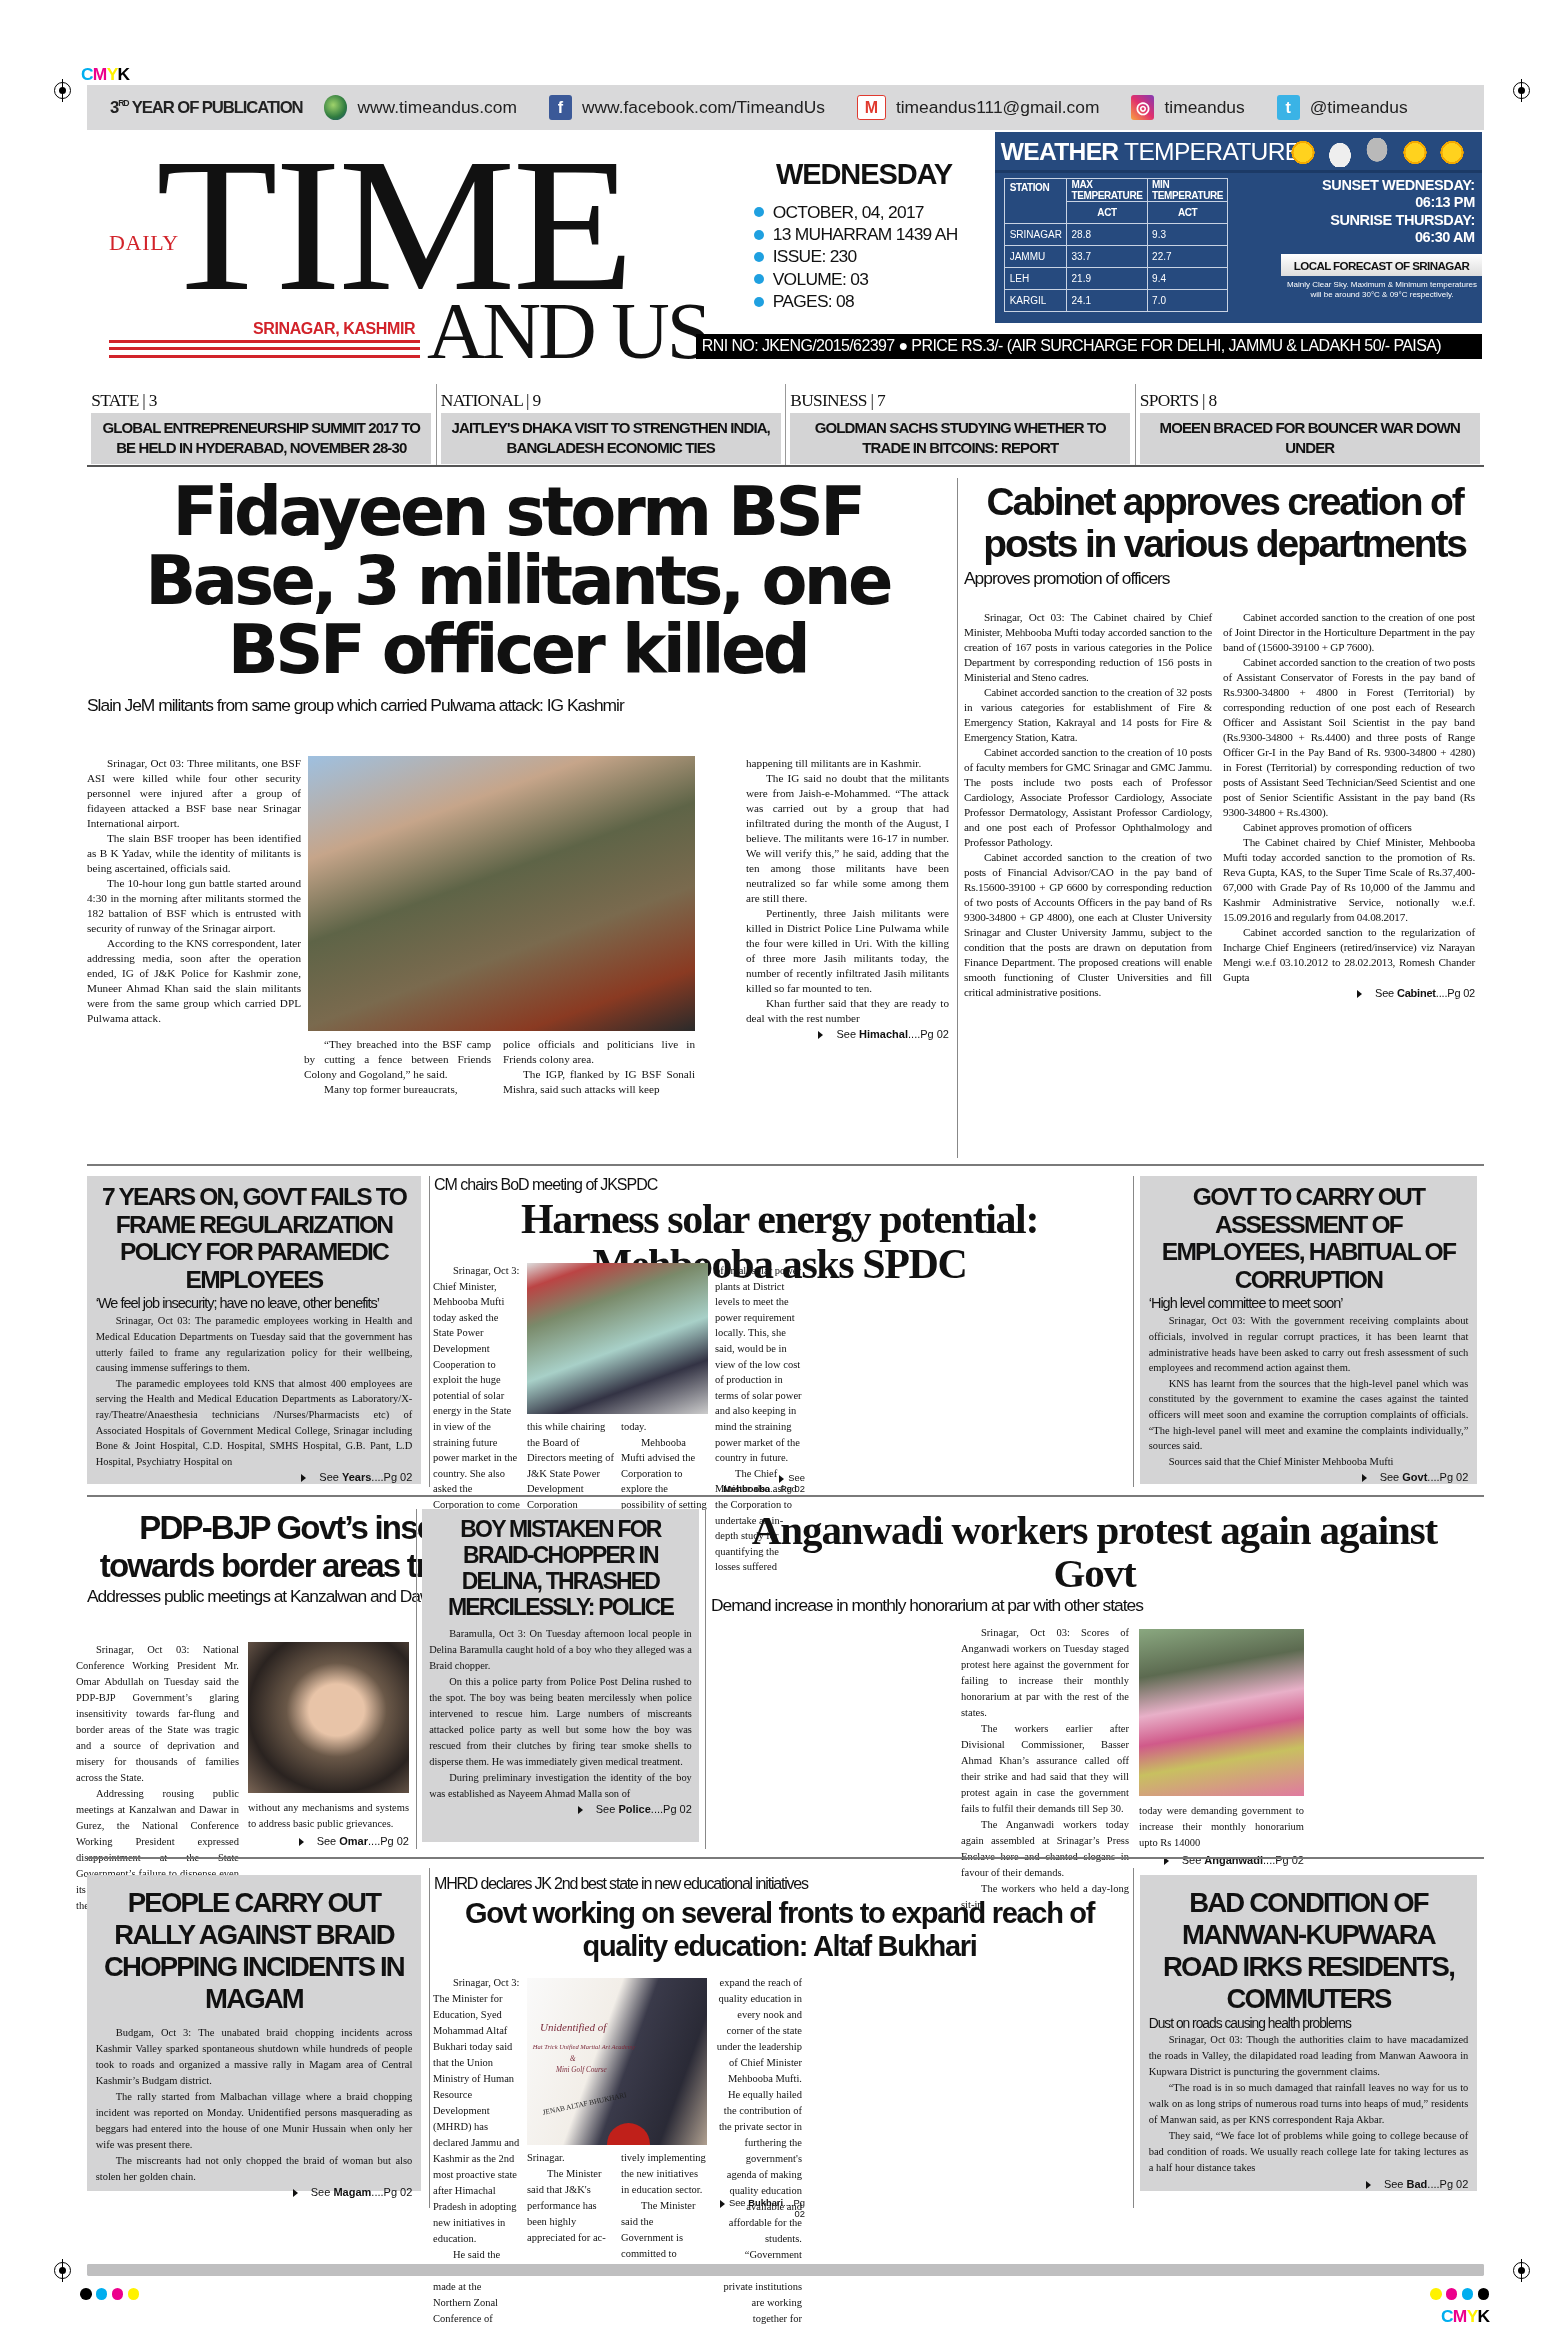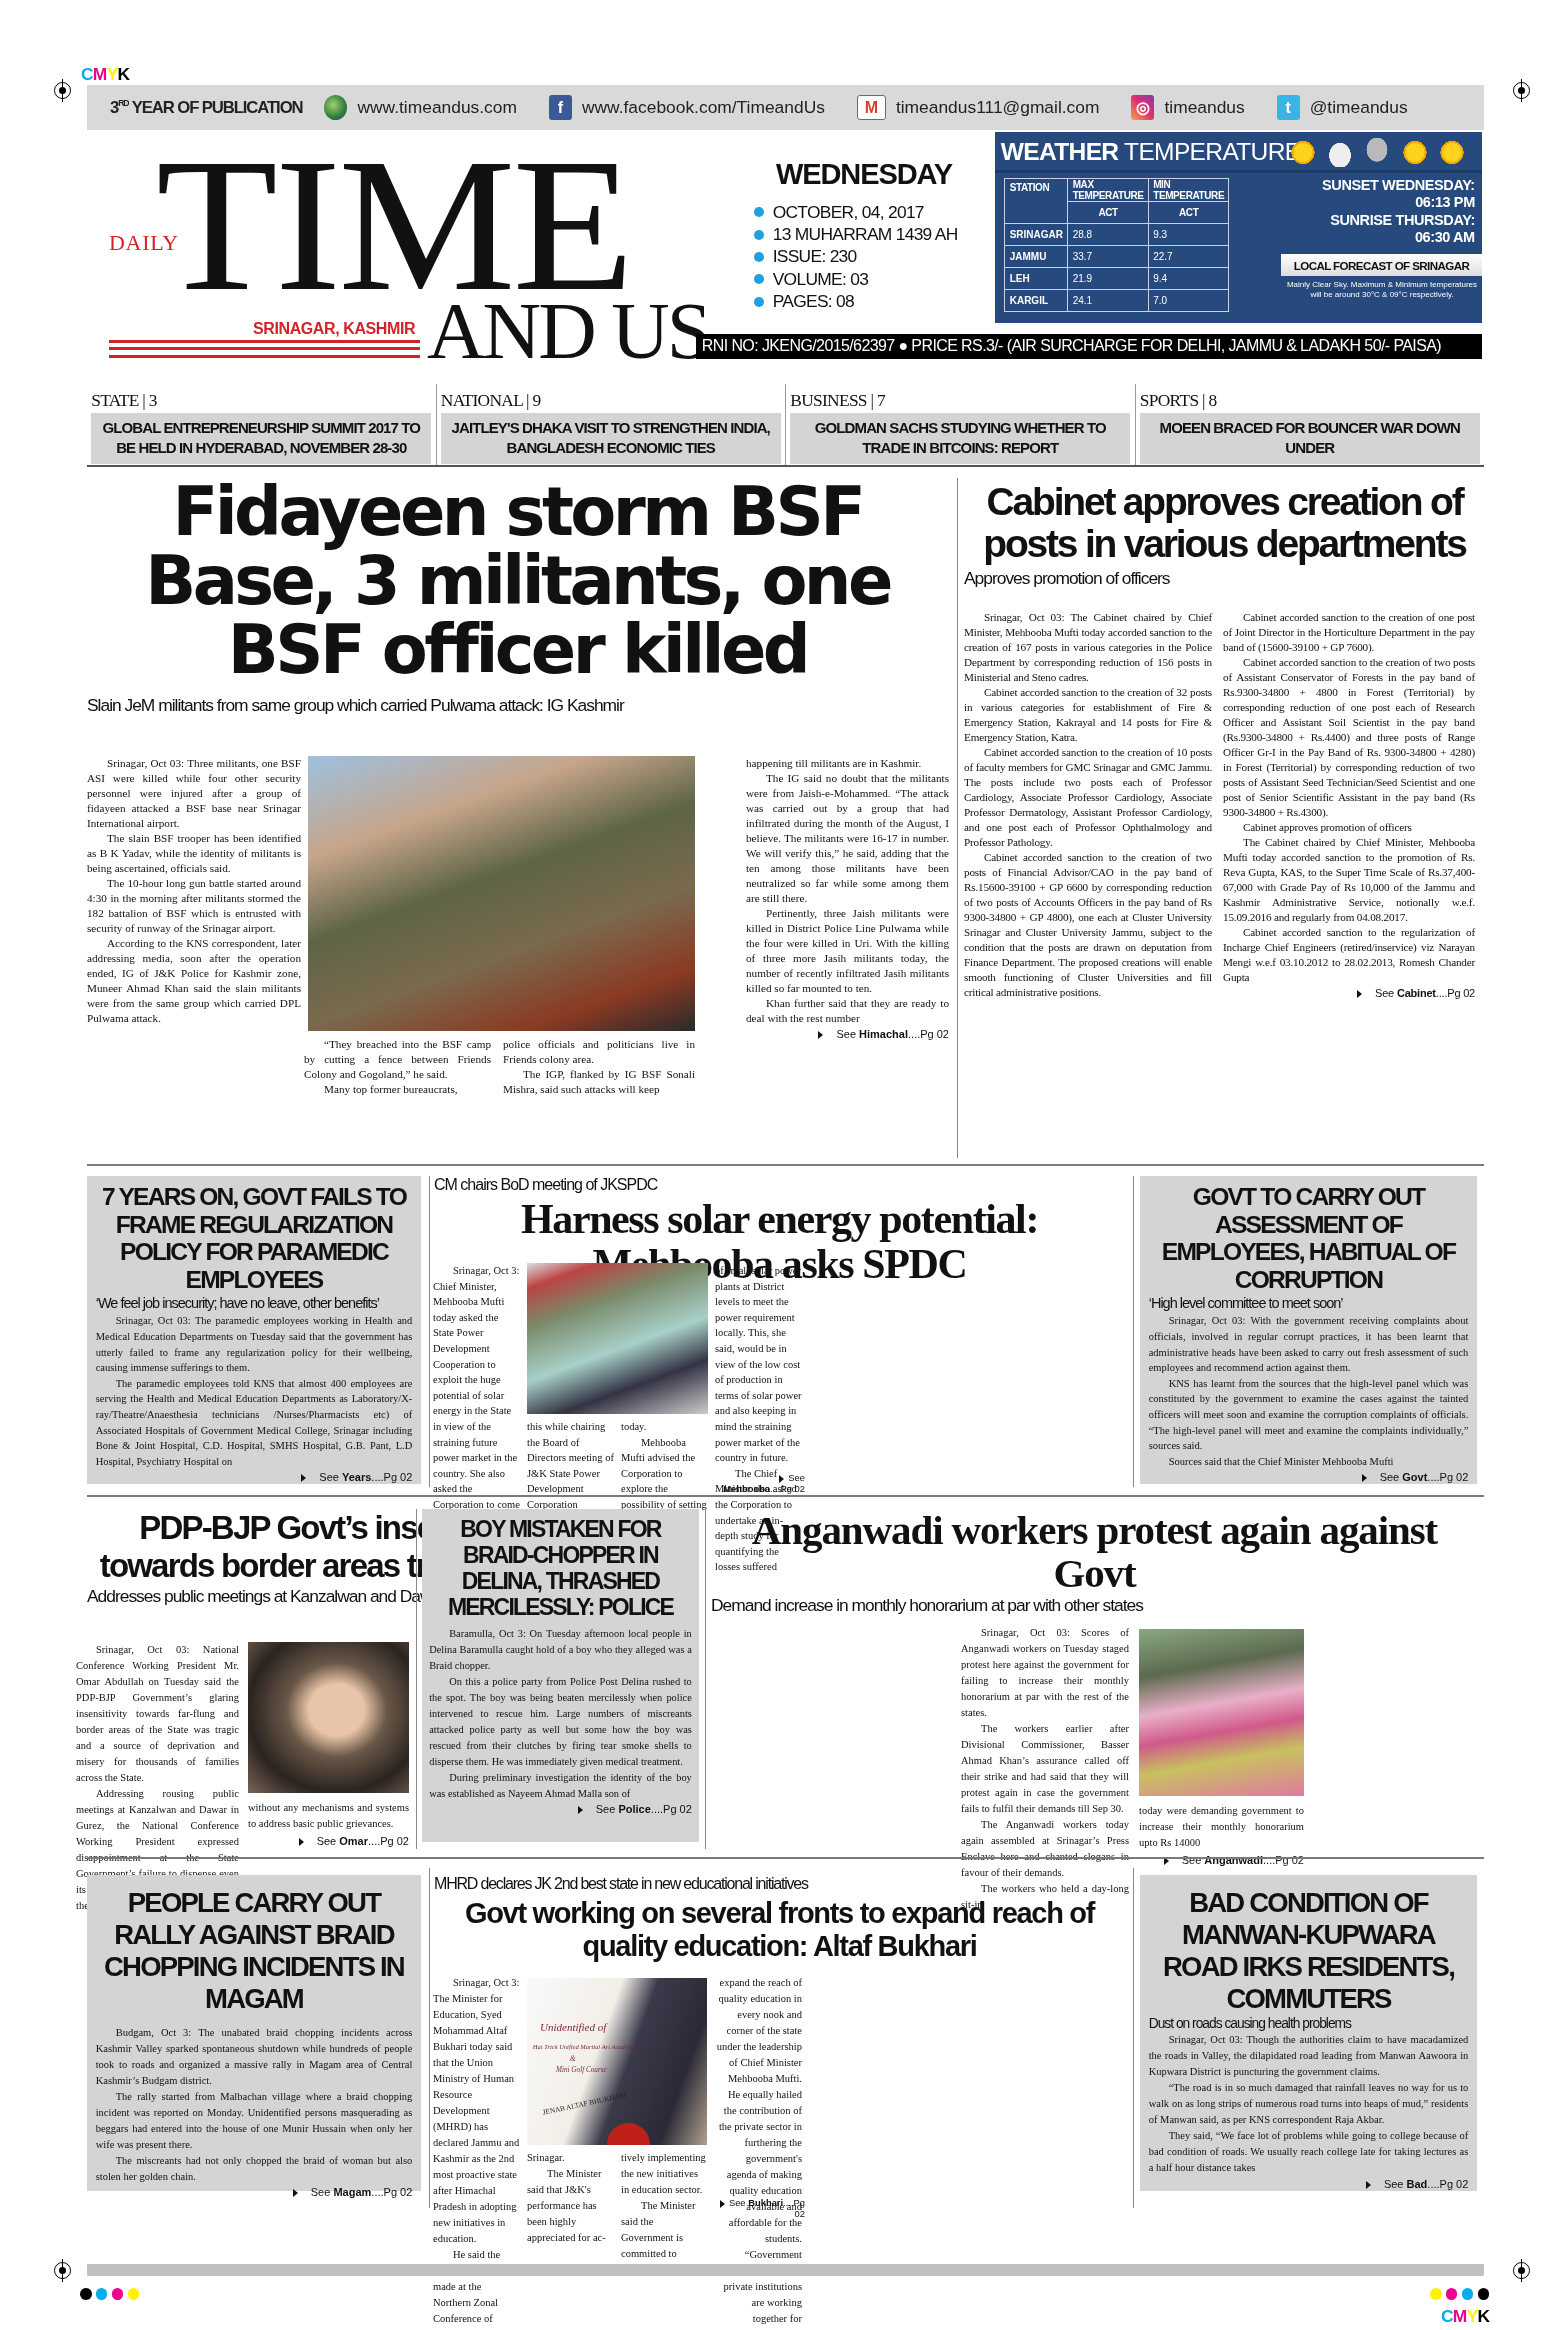--- a/index.html
+++ b/index.html
@@ -45,21 +45,21 @@
   .w-icons { position: absolute; left: 293px; top: 5.8px; display: flex; gap: 7.2px; }
   .w-ic { width: 30px; height: 29px; border-radius: 50%; }
   .sun { background: radial-gradient(circle, #ffd21e 45%, #f4a900 46%, #f4a900 55%, transparent 56%); }
   .cloud { background: radial-gradient(ellipse at 50% 60%, #eee 50%, transparent 52%); border-radius: 0; }
   .rain { background: radial-gradient(ellipse at 50% 40%, #b9b9b9 48%, transparent 50%); border-radius: 0; }
   .w-bar { position: absolute; left: 0; top: 38px; width: 100%; height: 2.9px; background: #1c3a66; }
   .w-table { position: absolute; left: 9.4px; top: 46px; border-collapse: collapse; font-size: 10px; }
   .w-table th, .w-table td { border: 1.4px solid #c9d3e3; padding: 0 4.3px; height: 22px; text-align: left; }
   .w-table th { font-weight: bold; font-size: 10px; letter-spacing: -0.4px; }
   .w-table .sub th { text-align: center; }
-  .w-table td:first-child { font-weight: bold; }
+  .w-table td:first-child { font-weight: normal; }
   .w-table td { width: 51px; }
   .w-table td:nth-child(2), .w-table td:nth-child(3) { width: 51px; }
   .sun-times { position: absolute; right: 7.2px; top: 45px; text-align: right; font-weight: bold; font-size: 14.5px; line-height: 17.4px; letter-spacing: -0.4px; }
   .lf { position: absolute; left: 286px; top: 122px; width: 201px; height: 22px; background: linear-gradient(#fff, #ddd); color: #111; font-weight: bold; font-size: 11.6px; letter-spacing: -0.6px; display: flex; align-items: center; justify-content: center; }
   .lf-text { position: absolute; left: 290px; top: 148px; width: 194px; text-align: center; font-size: 8px; line-height: 10px; }
 
   .redbar { left: 696px; top: 334px; width: 786px; height: 24.6px; background: #000000; color: #fff; font-family: "Liberation Sans", sans-serif; font-size: 16px; display: flex; align-items: center; padding-left: 5.8px; letter-spacing: -0.6px; white-space: nowrap; overflow: hidden; }
 
   
   .teasers { left: 87px; top: 384px; width: 1397px; height: 83px; display: flex; border-bottom: 2.2px solid #555; }

